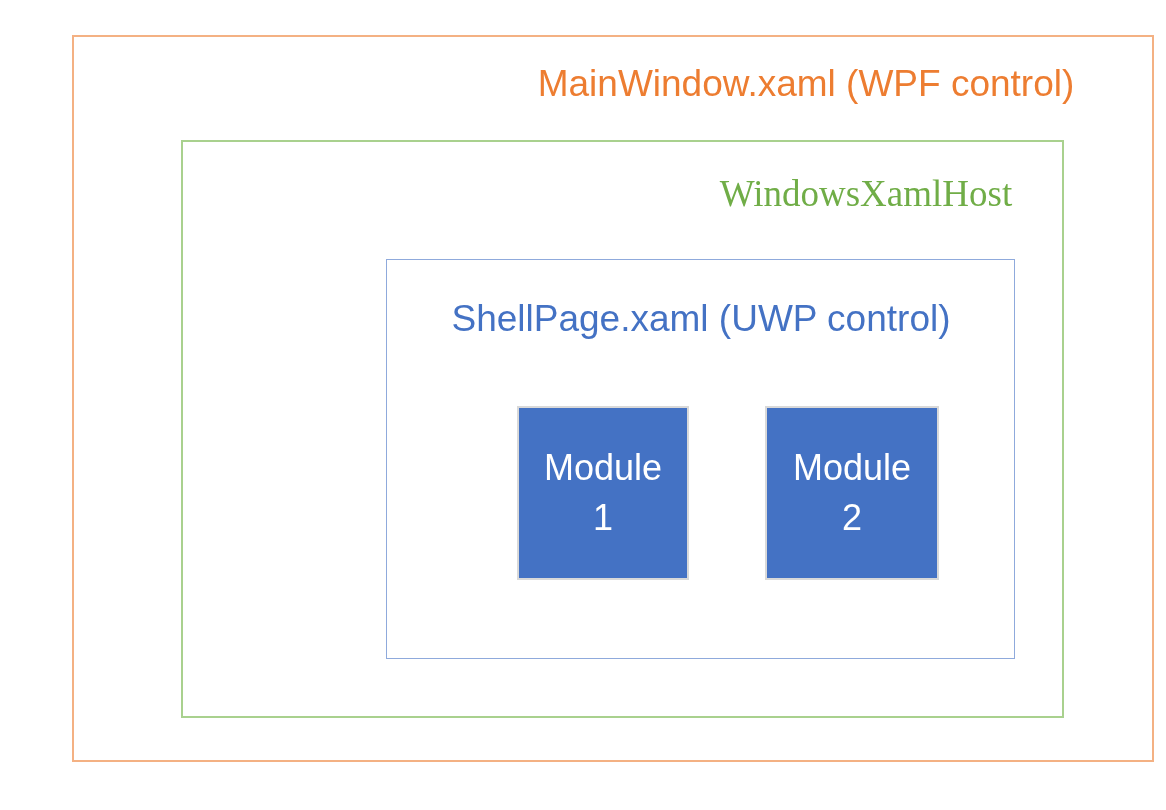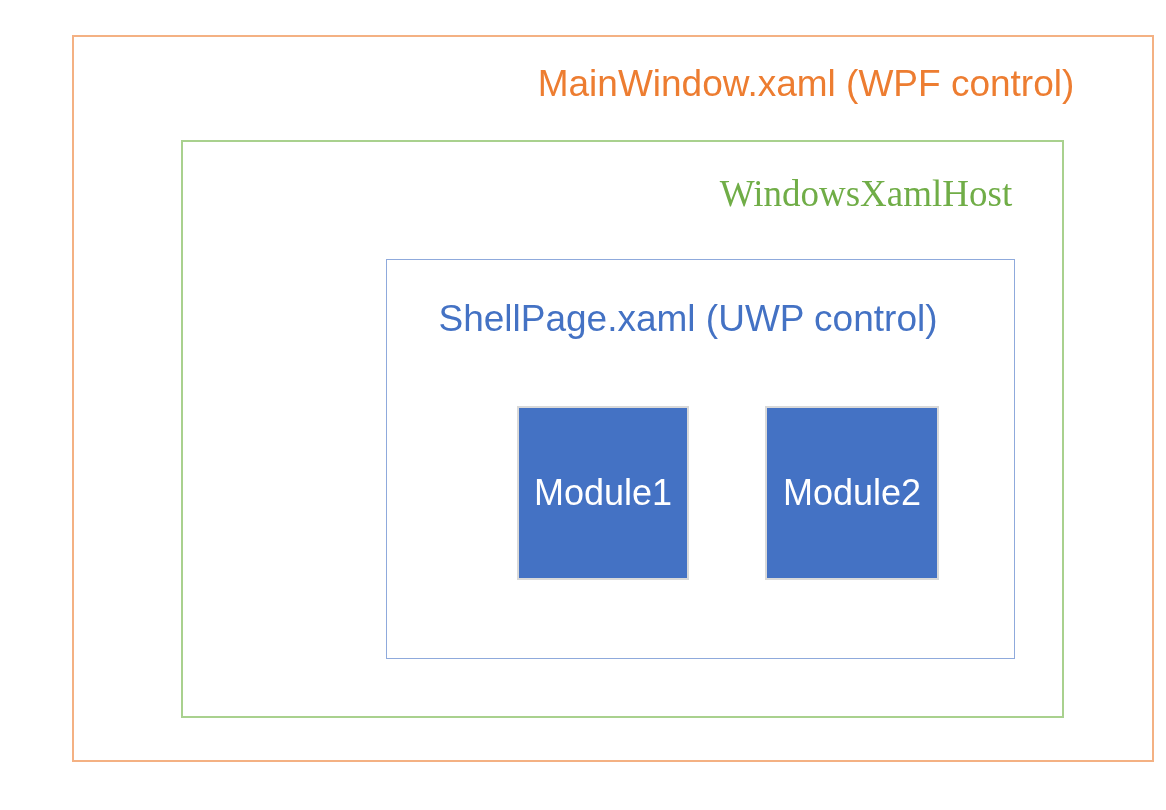--- a/index.html
+++ b/index.html
@@ -46,33 +46,33 @@
   .wpf-label {
     left: 440px; top: 62px; width: 700px;
     color: var(--wpf-text, #ED7D31);
   }
   .xamlhost-label {
     left: 600px; top: 172px; width: 500px;
     color: var(--xamlhost-text, #70AD47);
     font-family: Liberation Serif, serif;
   }
   .shellpage-label {
-    left: 362px; top: 297px; width: 620px;
+    left: 375px; top: 297px; width: 620px;
     color: var(--shellpage-text, #4472C4);
   }
   .module-box {
     position: absolute;
     box-sizing: border-box;
     background: var(--module-fill, #4472C4);
     border: 2px solid var(--module-border, #D9D9D9);
     color: var(--module-text, #FFFFFF);
     font-size: 36px;
     line-height: 1.4;
     display: flex;
-    flex-direction: row;
+    flex-direction: column;
     align-items: center;
     justify-content: center;
     text-align: center;
   }
   .module-1 {
     left: 501px; top: 406px;
     width: 172px; height: 174px;
   }
   .module-2 {
     left: 749px; top: 406px;

